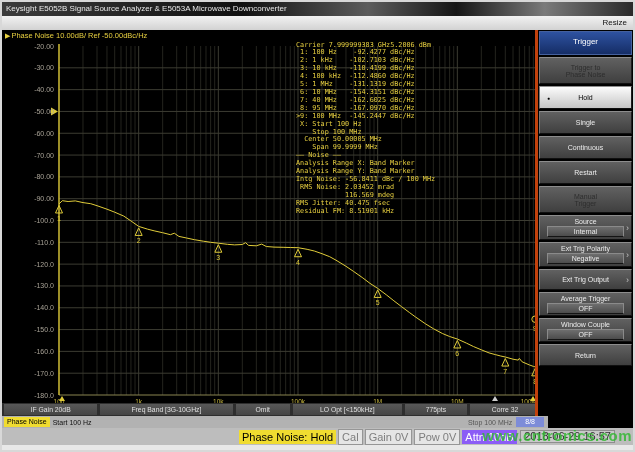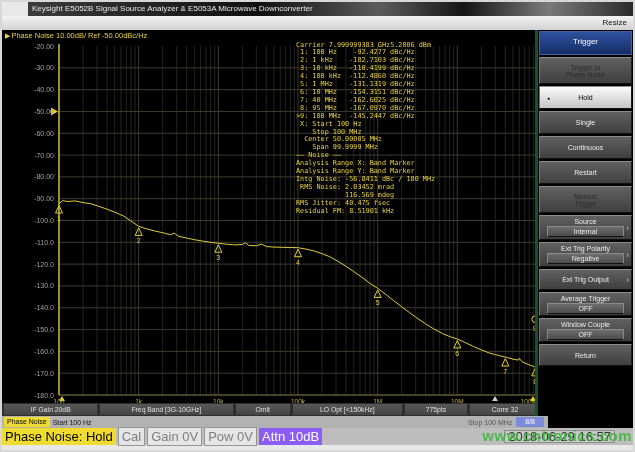--- a/index.html
+++ b/index.html
@@ -1,19 +1,19 @@
 <!DOCTYPE html>
 <html><head>
 <meta charset="utf-8">
 <style>
   html,body{margin:0;padding:0;background:#555;}
   .window{position:relative;width:631px;height:448px;border:2px solid #d8d8d8;background:#e8e8e8;
           font-family:"Liberation Sans",sans-serif;overflow:hidden;}
   .titlebar{height:14px;background:linear-gradient(90deg,#3c3c3c 0%,#101010 38%,#5c5c5c 58%,#161616 72%,#7a7a7a 86%,#2a2a2a 100%);
-            color:#e8e8e8;font-size:8px;line-height:14px;padding-left:4px;white-space:nowrap;margin-left:26px;}
+            color:#e8e8e8;font-size:8px;line-height:14px;padding-left:4px;white-space:nowrap;}
   .resizebar{height:14px;background:linear-gradient(#f2f2f2,#d2d2d2);border-bottom:1px solid #9a9a9a;
              color:#111;font-size:8px;line-height:13px;text-align:right;padding-right:6px;}
   .screen{position:absolute;top:28px;left:0;right:0;bottom:5px;background:#000;}
   .main{position:absolute;left:0;top:0;width:540px;bottom:0;}
   .trace-label{position:absolute;top:1px;left:3px;color:#e8d040;font-size:7.5px;z-index:3;}
   .trace-label .arr{color:#e8d040;font-size:7px;margin-right:1px;}
   #chart-svg{position:absolute;top:0;left:0;z-index:1;}
   .carrier-line{position:absolute;top:11px;left:294px;width:240px;display:flex;
                 color:#e8d040;font-size:6.8px;font-family:"DejaVu Sans Mono",monospace;z-index:3;}
   #marker-block{position:absolute;top:19px;left:294px;color:#e8d040;font-size:6.8px;line-height:7.95px;
@@ -22,28 +22,28 @@
         gap:3px;padding:1px 2px;box-sizing:border-box;z-index:4;}
   .rowA .chip{background:linear-gradient(#585858,#454545);color:#e0e0e0;font-size:6.8px;line-height:11px;text-align:center;}
   .rowB{position:absolute;left:0;bottom:17px;width:546px;height:12px;background:#b2b2b2;display:flex;
         align-items:center;font-size:7px;z-index:5;}
   .pn-tab{background:#f0dc30;color:#000;padding:0 3px;height:10px;line-height:10px;margin:0 3px 0 2px;}
   .start-label{color:#111;}
   .rowB .spacer{flex:1;}
   .stop-label{color:#555;margin-right:4px;}
   .pages{background:#7d8cd8;color:#fff;padding:0 9px;height:10px;line-height:10px;margin-right:4px;}
   .rowC{position:absolute;left:0;bottom:0;width:100%;height:17px;background:#bdbdbd;display:flex;
-        align-items:center;font-size:13px;gap:2px;box-sizing:border-box;z-index:6;}
+        align-items:center;font-size:11px;gap:2px;padding-left:237px;box-sizing:border-box;z-index:6;}
   .mode-chip{background:#f0dc30;color:#000;padding:1px 3px;}
   .dis-chip{background:#e5e5e5;color:#7e7e7e;padding:1px 3px;border:1px solid #969696;}
   .attn-chip{background:#8b5cf6;color:#fff;padding:1px 3px;}
   .date-chip{margin-left:auto;margin-right:18px;background:#c8c8c8;border:1px solid #8e8e8e;color:#333;padding:0 3px;line-height:11px;}
   .watermark{position:absolute;right:1px;bottom:1px;font-size:15px;font-weight:bold;color:#2eb82e;opacity:.8;
              letter-spacing:.5px;pointer-events:none;z-index:9;}
-  .sidebar{position:absolute;right:0;top:0;width:95px;bottom:17px;background:#000;border-left:3px solid #14532d;z-index:4;}
+  .sidebar{position:absolute;right:0;top:0;width:95px;bottom:17px;background:#000;border-left:3px solid #c2410c;z-index:4;}
   .menu-header{height:22px;background:linear-gradient(#2e52a0,#152d66);border:1px solid #44609e;color:#fff;
                font-size:8px;text-align:center;line-height:20px;margin:1px;}
   #sidebar-buttons{padding:1px;}
   .sbtn{position:relative;margin:0 0 2px;background:linear-gradient(#616161,#3f3f3f);
         border-top:1px solid #8d8d8d;border-left:1px solid #767676;border-right:1px solid #1d1d1d;border-bottom:1px solid #101010;
         color:#ececec;font-size:7px;text-align:center;display:flex;flex-direction:column;justify-content:center;cursor:pointer;box-sizing:border-box;}
   .sbtn.disabled{color:#2d2d2d;}
   .sbtn.selected{background:linear-gradient(#fbfbfb,#c6c6c6);color:#000;}
   .sbtn .bullet{position:absolute;left:7px;top:50%;transform:translateY(-50%);font-size:5px;color:#000;}
   .sbtn .arrow{position:absolute;right:2px;top:50%;transform:translateY(-50%);color:#c0c0c0;font-size:9px;}

